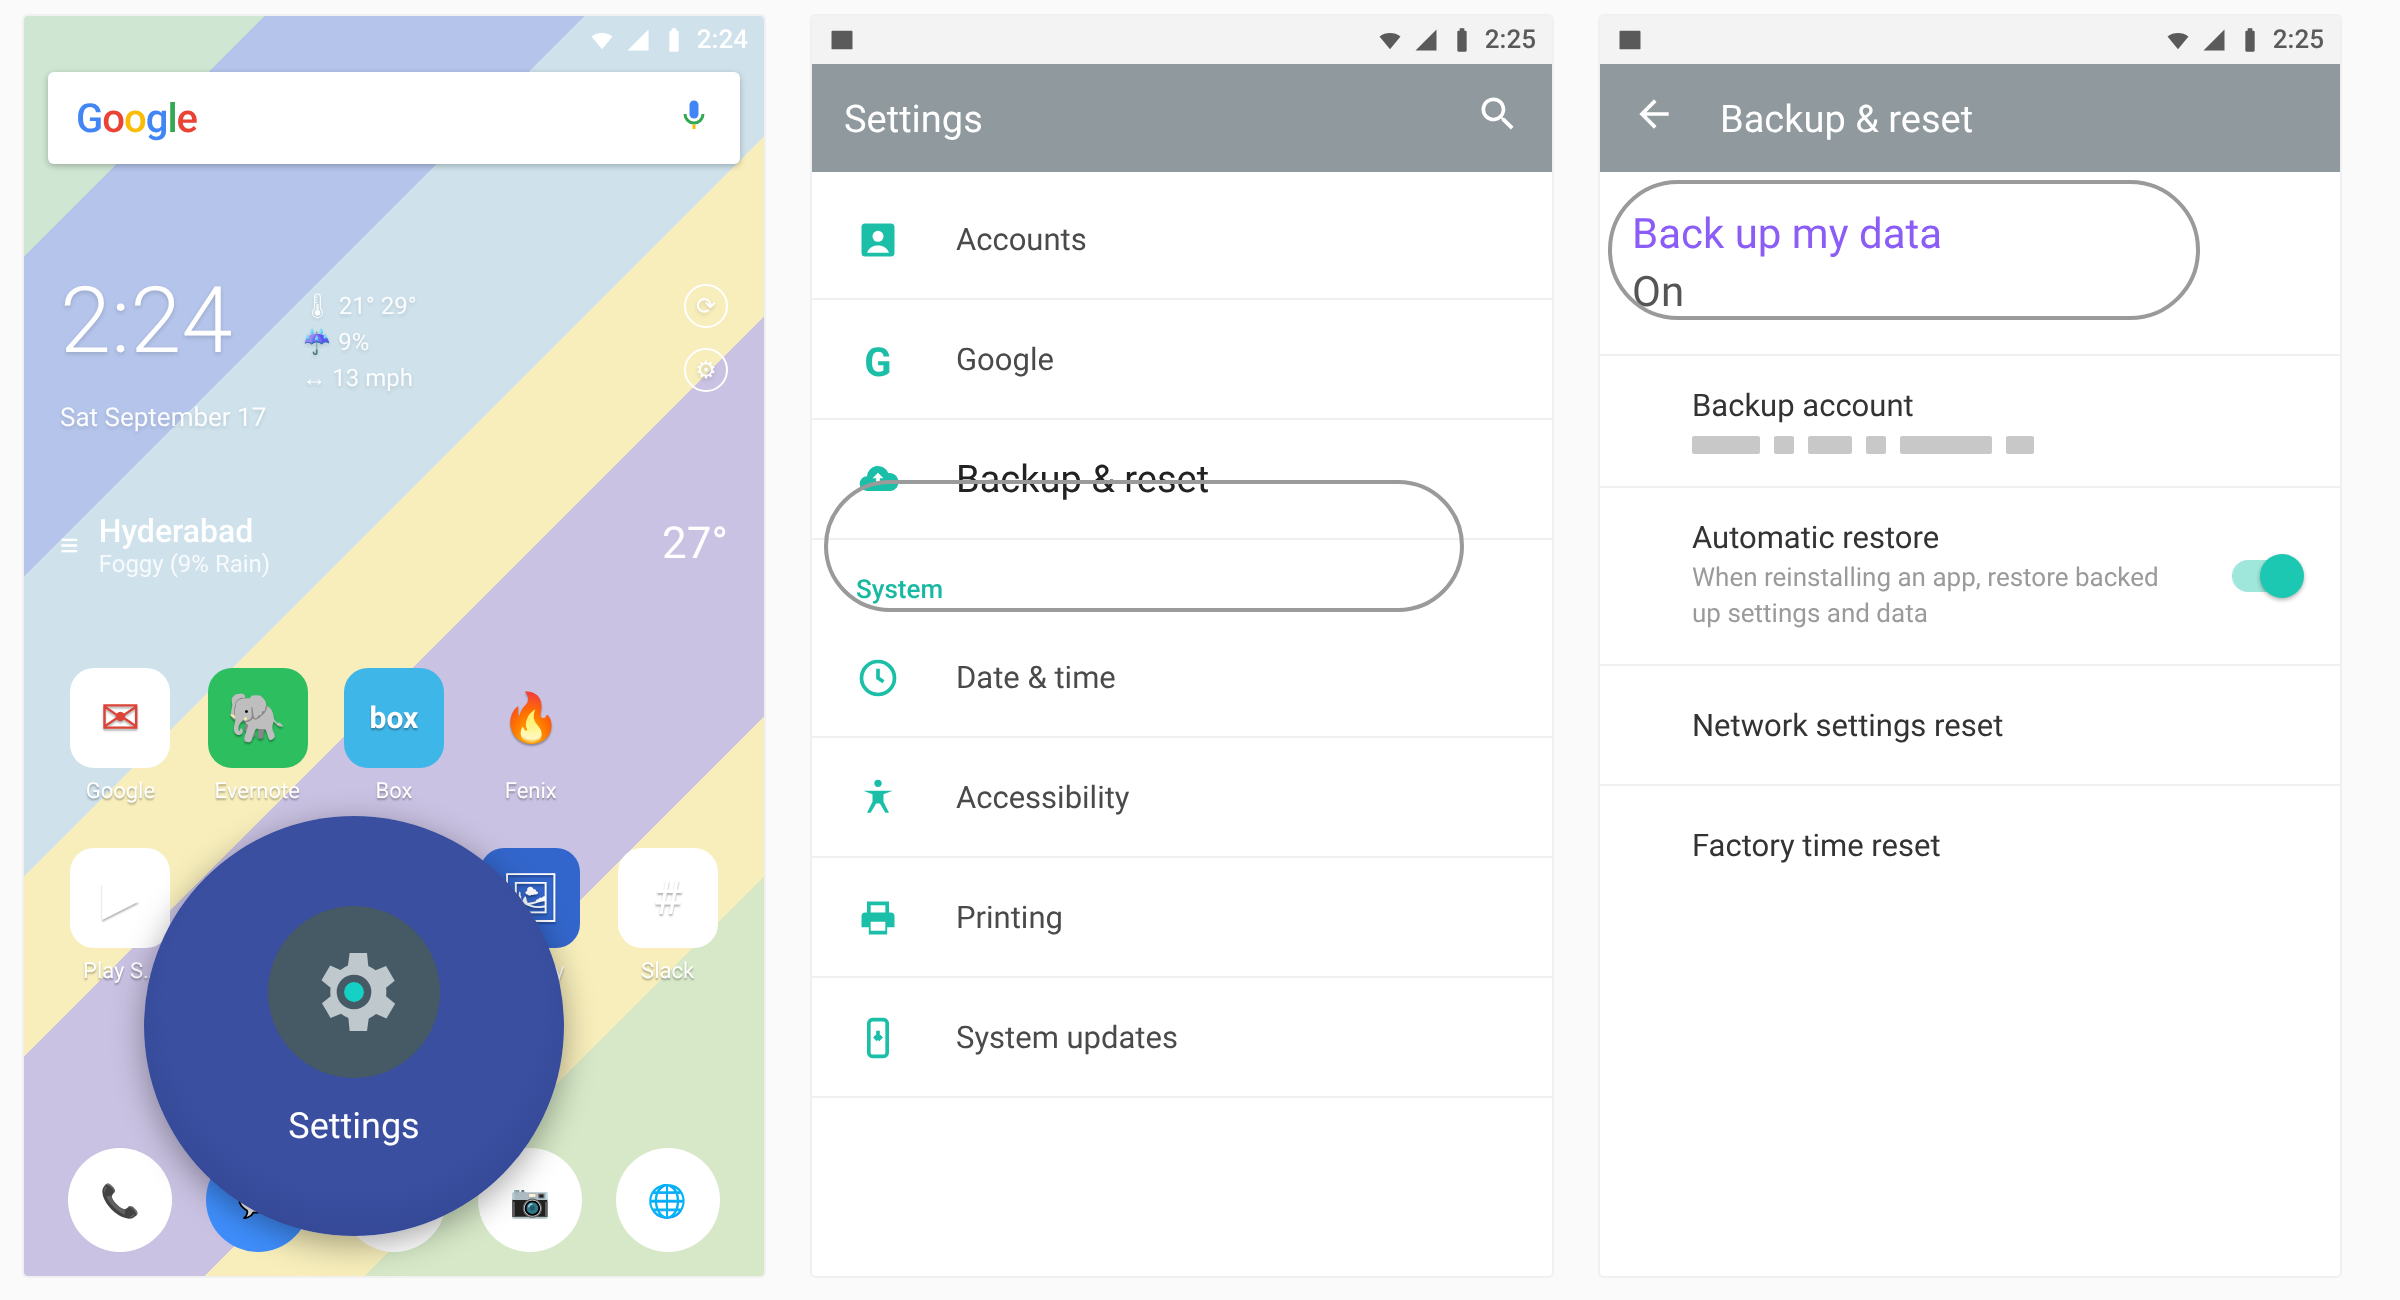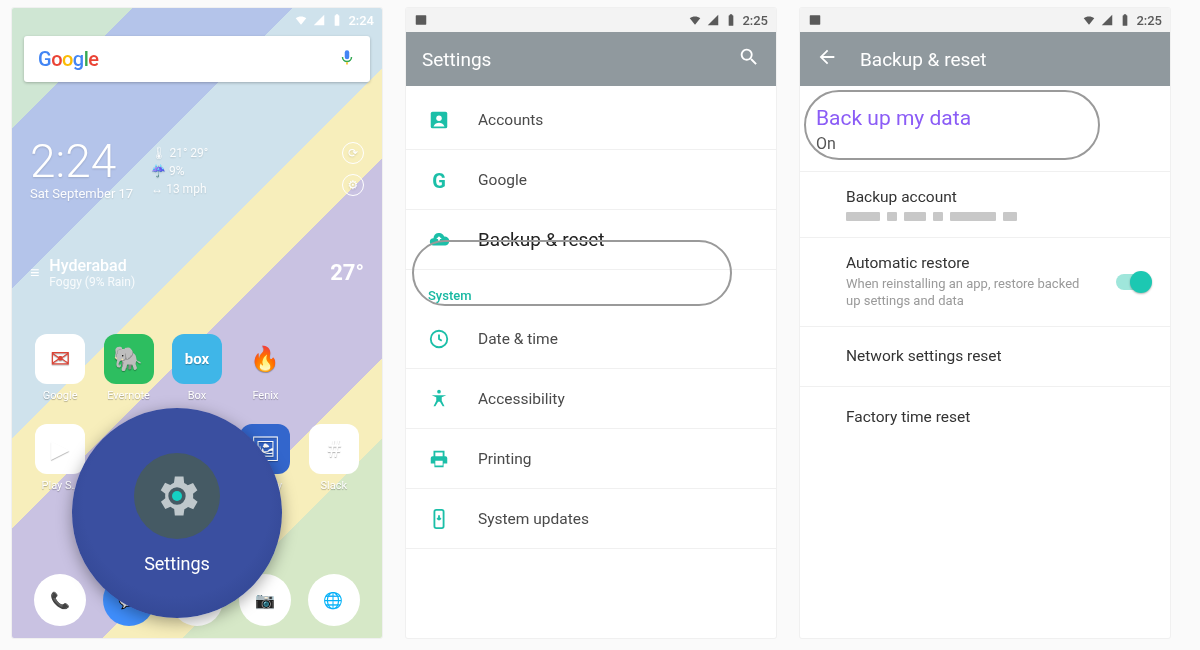--- a/index.html
+++ b/index.html
@@ -66,31 +66,31 @@
   .g-logo span:nth-child(4){color:#4285F4}
   .g-logo span:nth-child(5){color:#34A853}
   .g-logo span:nth-child(6){color:#EA4335}
   .mic { margin-left:auto; }
   .clock-area {
     position:absolute; top:130px; left:18px; right:18px;
     color:#fff; text-shadow:0 1px 2px rgba(0,0,0,.15);
     display:flex; align-items:flex-start; gap:18px;
   }
   .clock-time { font-size:46px; font-weight:300; line-height:1; }
-  .clock-date { font-size:13px; opacity:.95; margin-top:2px; }
+  .clock-date { font-size:13px; opacity:.95; margin-top:18px; }
   .clock-mid  { font-size:12px; line-height:1.5; padding-top:6px; opacity:.9;}
   .clock-ctrl { margin-left:auto; display:flex; flex-direction:column; gap:10px; padding-top:4px;}
   .clock-ctrl span{ width:22px;height:22px;border:1.5px solid #fff;border-radius:50%;display:flex;align-items:center;justify-content:center;font-size:12px;}
   .weather-row{
     position:absolute; top:248px; left:18px; right:18px;
     color:#fff; display:flex; align-items:center; gap:10px;
   }
   .weather-row .loc{font-size:16px;font-weight:500}
   .weather-row .sub{font-size:12px;opacity:.85}
-  .weather-row .temp{margin-left:auto;font-size:22px;font-weight:700}
+  .weather-row .temp{margin-left:auto;font-size:22px;font-weight:400}
 
   .app-grid{
     position:absolute; left:14px; right:14px; top:326px;
     display:grid; grid-template-columns:repeat(5,1fr); row-gap:22px;
   }
   .app{ text-align:center; color:#fff; font-size:11px; text-shadow:0 1px 1px rgba(0,0,0,.3);}
   .app .ico{ width:50px;height:50px;border-radius:12px;margin:0 auto 5px;display:flex;align-items:center;justify-content:center;color:#fff;font-size:24px;}
   .dock{
     position:absolute; left:14px; right:14px; bottom:12px;
     display:grid; grid-template-columns:repeat(5,1fr);
@@ -352,21 +352,21 @@
   <div class="appbar">
     <span><svg width="22" height="22" viewBox="0 0 24 24" fill="#fff">
           <path d="M20 11H7.8l5.6-5.6L12 4l-8 8 8 8 1.4-1.4L7.8 13H20z"></path>
         </svg></span>
     <span class="title">Backup &amp; reset</span>
   </div>
   <div class="list">
     <div class="row small" style="padding-left:16px">
       <div class="txt">
         <div class="ttl" style="font-size:21px;color:#8b5cf6">Back up my data</div>
-        <div class="sub" style="font-size:16px;color:#555">On</div>
+        <div class="sub" style="font-size:21px;color:#555">On</div>
       </div>
     </div>
     <div class="row small" style="padding-left:46px">
       <div class="txt">
         <div class="ttl">Backup account</div>
         <div class="blur-strip">
           <span style="width:34px"></span>
             <span style="width:10px"></span>
             <span style="width:22px"></span>
             <span style="width:10px"></span>

